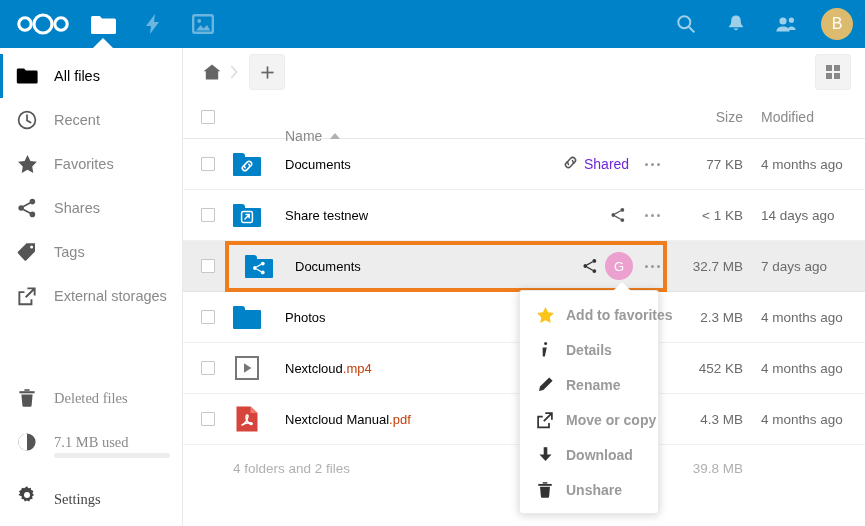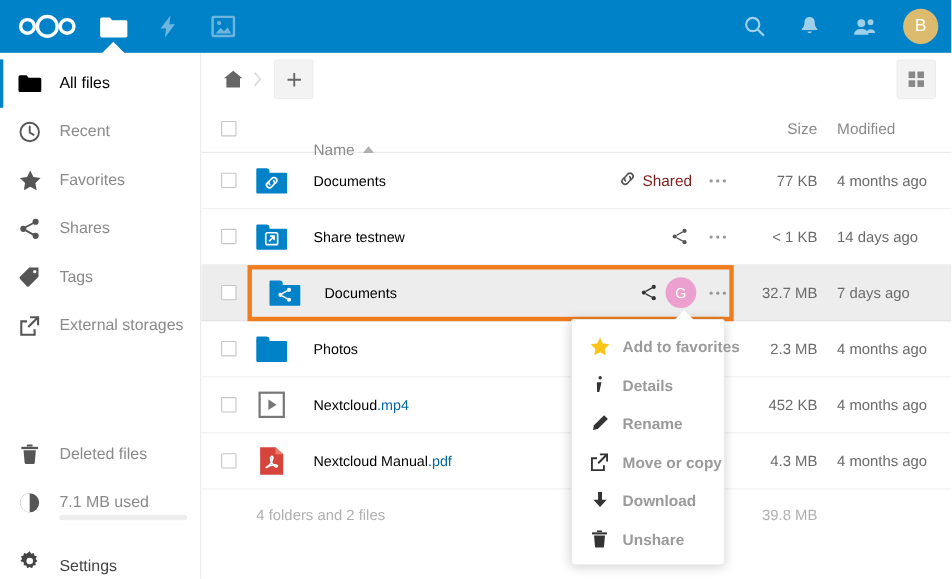--- a/index.html
+++ b/index.html
@@ -75,21 +75,21 @@
   .nav-item.active::before {
     content: ""; position: absolute; left: 0; top: 0;
     width: 3px; height: 44px; background: #0082c9;
   }
   .nav-ico {
     width: 26px; height: 26px;
     display: flex; align-items: center; justify-content: center;
     margin-right: 14px; flex: 0 0 26px;
   }
   .nav-label { white-space: nowrap; }
-  .sidebar-bottom { margin-top: auto; padding-bottom: 3px; }
+  .sidebar-bottom { margin-top: auto; padding-bottom: 18px; font-family: Liberation Serif, serif; }
   .quota-item { position: relative; }
   .quota-bar {
     position: absolute; left: 54px; bottom: 6px;
     width: 116px; height: 5px; border-radius: 3px;
     background: #ededed;
   }
   .quota-fill { height: 5px; border-radius: 3px; background: #dcdcdc; width: 4px; }
 
   
   .main {
@@ -132,28 +132,28 @@
   .tr.selected { background: #ededed; border-bottom-color: #e2e2e2; }
   .td-check { width: 50px; display: flex; align-items: center; justify-content: center; flex: 0 0 50px; }
   .cbox {
     width: 14px; height: 14px;
     border: 1px solid #c6c6c6; border-radius: 1px; background: #ffffff;
     cursor: pointer;
   }
   .td-icon { width: 52px; display: flex; align-items: center; justify-content: flex-start; flex: 0 0 52px; }
   .td-name { flex: 1 1 auto; display: flex; align-items: center; min-width: 0; }
   .fname { font-size: 13px; color: #000000; white-space: nowrap; }
-  .fext { color: #0369a1; }
+  .fext { color: #c2410c; }
   .td-actions {
     display: flex; align-items: center; justify-content: flex-end;
     flex: 0 0 auto; padding-right: 6px;
   }
   .shared-tag {
     display: flex; align-items: center; gap: 6px;
-    color: #7f1d1d; font-size: 14px; cursor: pointer;
+    color: #6d28d9; font-size: 14px; cursor: pointer;
     padding: 0 6px;
   }
   .act-btn { width: 34px; height: 40px; display: flex; align-items: center; justify-content: center; cursor: pointer; }
   .dots { display: flex; gap: 3px; align-items: center; }
   .dots i { width: 3px; height: 3px; border-radius: 50%; background: #999999; display: block; }
   .avatar-share {
     width: 28px; height: 28px; border-radius: 50%;
     background: #eba0cf; color: #ffffff; font-size: 13px;
     display: flex; align-items: center; justify-content: center;
     cursor: pointer; margin: 0 2px;

